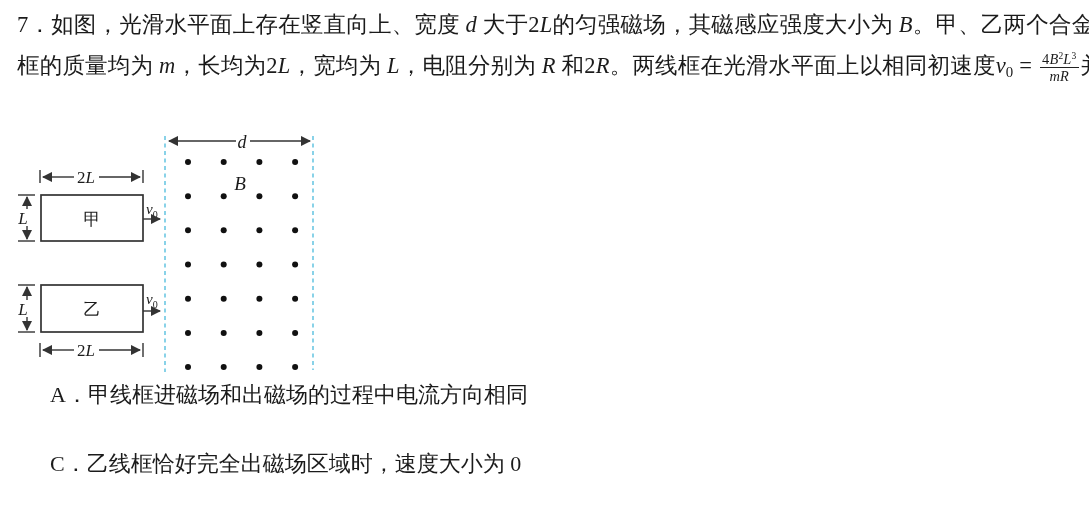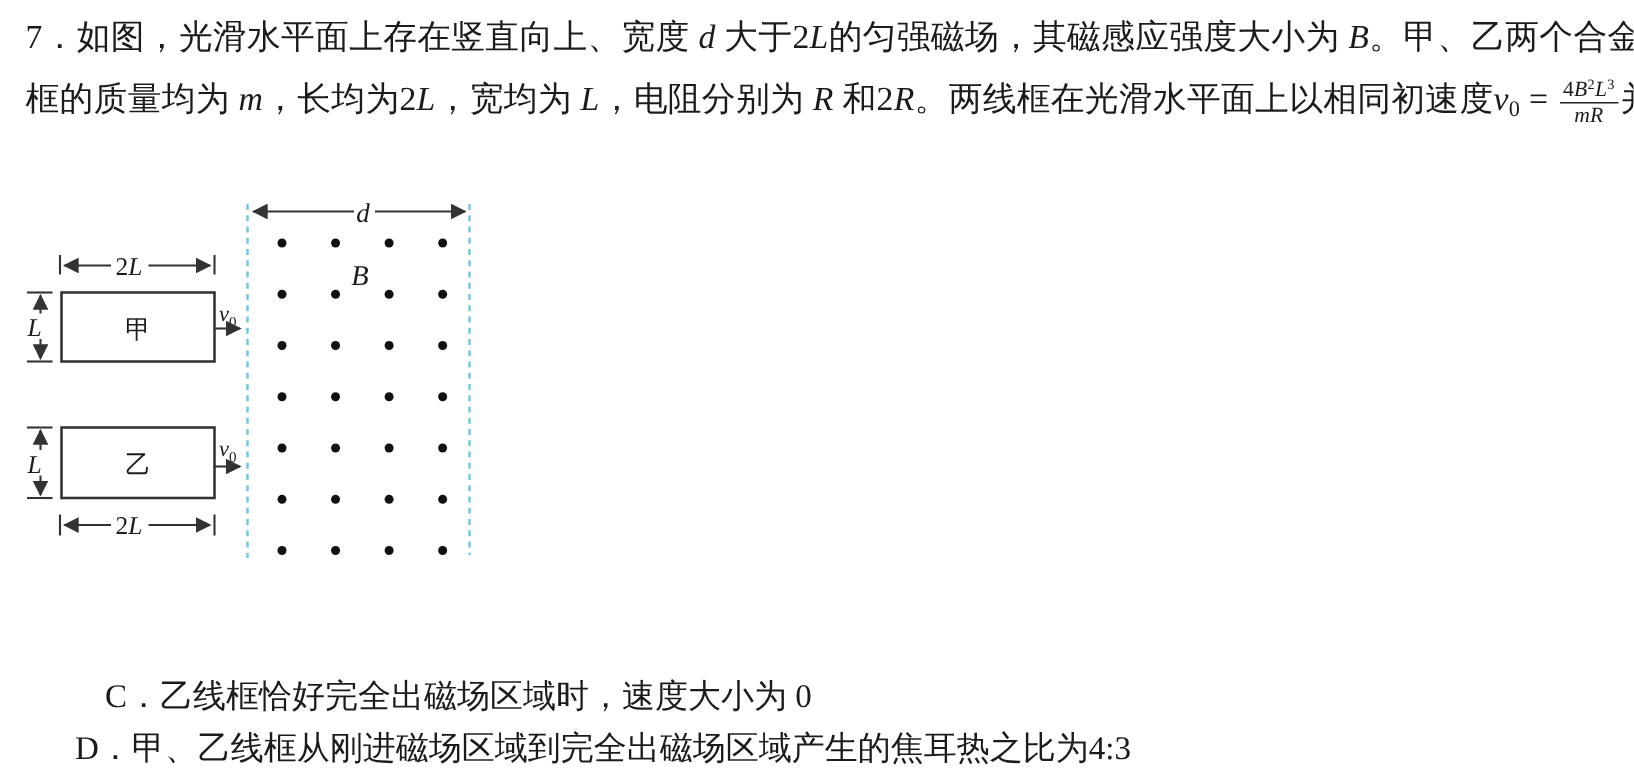--- a/index.html
+++ b/index.html
@@ -126,20 +126,20 @@
 
     <g stroke="#333" stroke-width="1.4">
       <line x1="40" y1="213" x2="40" y2="227"></line>
       <line x1="143" y1="213" x2="143" y2="227"></line>
       <line x1="74" y1="220" x2="43" y2="220" marker-end="url(#arr)"></line>
       <line x1="99" y1="220" x2="140" y2="220" marker-end="url(#arr)"></line>
     </g>
     <text x="86" y="226" font-size="17" text-anchor="middle"><tspan>2</tspan><tspan font-style="italic">L</tspan></text>
   </svg>
 
-  <div class="option-line" style="top:450px;margin-left:20px;">
+  <div class="option-line" style="top:381px;">
+    <span class="opt-label">A．</span><span>甲线框进磁场和出磁场的过程中电流方向相同</span>
+  </div>
+  <div class="option-line" style="top:450px;">
     <span class="opt-label">C．</span><span>乙线框恰好完全出磁场区域时，速度大小为 0</span>
-  </div>
-  <div class="option-line" style="top:485px;">
-    <span class="opt-label">D．</span><span>甲、乙线框从刚进磁场区域到完全出磁场区域产生的焦耳热之比为4:3</span>
   </div>
 
 </div>
 
 </body></html>

